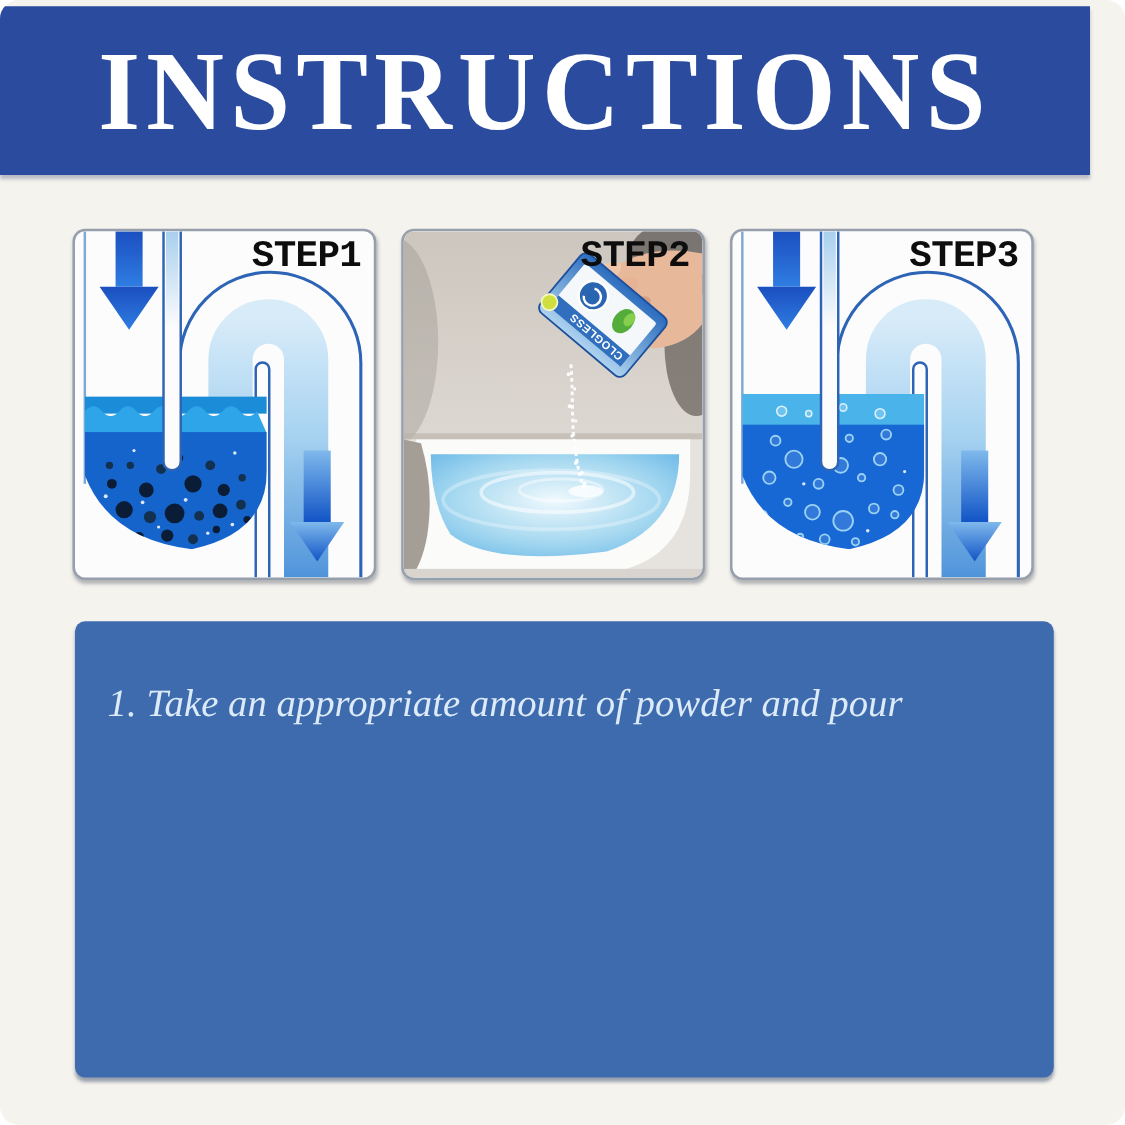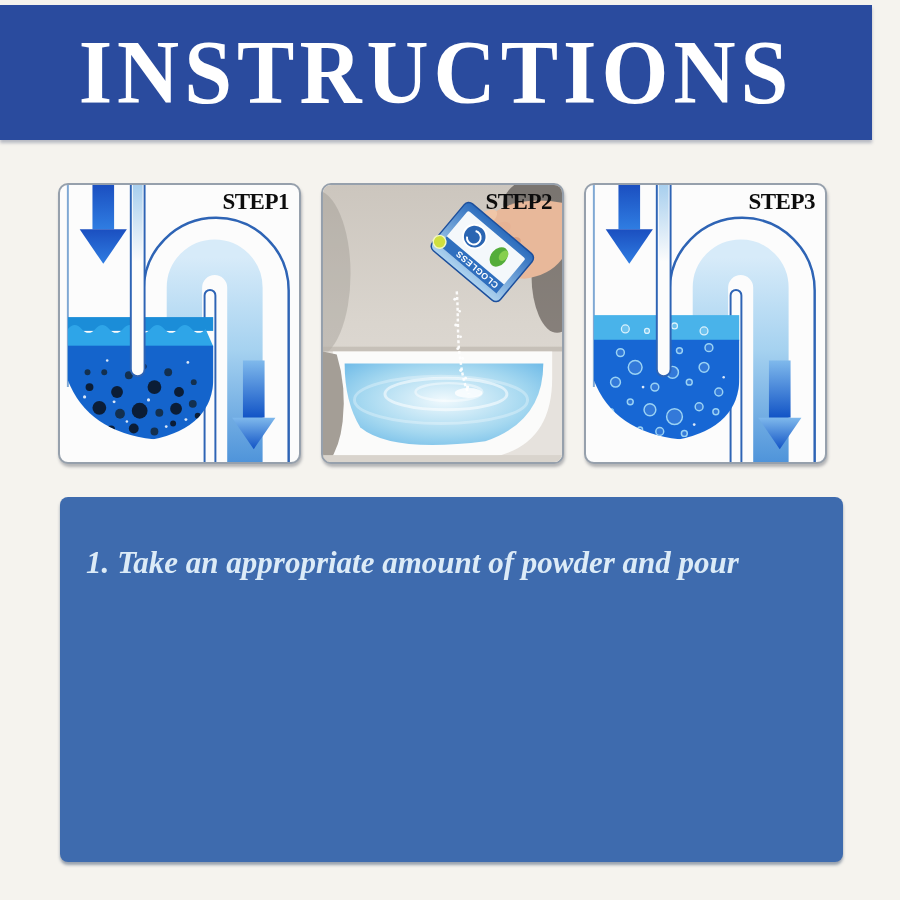--- a/index.html
+++ b/index.html
@@ -1,42 +1,42 @@
 <!DOCTYPE html>
 <html><head>
 <meta charset="utf-8">
 <style>
   html,body{margin:0;padding:0;}
   body{width:900px;height:900px;font-family:"Liberation Serif",serif;}
-  .stage{position:relative;width:900px;height:900px;background:#f5f3ee;overflow:hidden;}
+  .stage{position:relative;width:900px;height:900px;background:#f5f3ee;overflow:hidden;border-radius:15px;}
 
   
   .banner{position:absolute;left:0;top:5px;width:872px;height:135px;background:#2a4b9e;
           display:flex;align-items:center;justify-content:center;
           box-shadow:0 3px 3px rgba(90,100,130,.40);}
   .banner h1{margin:0;color:#fff;font-family:"Liberation Serif",serif;font-weight:bold;
              font-size:86px;letter-spacing:5px;line-height:1;transform:scaleY(1.05);}
 
   
   .steps{position:absolute;left:58px;top:183px;display:flex;gap:20px;}
   .panel{position:relative;width:243px;height:281px;background:#fcfcfc;
          border:2px solid #96a0ac;border-radius:10px;box-sizing:border-box;
          overflow:hidden;box-shadow:1px 3px 3px rgba(100,105,115,.45);margin:0;}
   .panel svg{position:absolute;left:0;top:0;width:100%;height:100%;}
   .step-label{position:absolute;top:4px;right:10px;margin:0;
-              font-family:Liberation Serif, serif;font-weight:bold;font-size:23px;
+              font-family:Liberation Mono, monospace;font-weight:bold;font-size:30px;
               letter-spacing:-0.5px;color:#0d0d0d;}
 
   
   .instructions{position:absolute;left:60px;top:497px;width:783px;height:365px;
                 background:#3e6bae;border-radius:8px;box-sizing:border-box;
                 padding:36px 4px 0 26px;color:#dcebf7;
                 box-shadow:0 3px 3px rgba(60,80,110,.5);
                 font-family:"Liberation Serif",serif;font-style:italic;
-                font-size:31px;line-height:60px;font-weight:bold;}
+                font-size:31px;line-height:60px;}
   .instr-item .line{white-space:nowrap;}
   .instr-item .cont{padding-left:30px;}
   .num{padding-right:8px;}
 </style>
 </head>
 <body>
 
 <div class="stage">
 
   <header class="banner">

